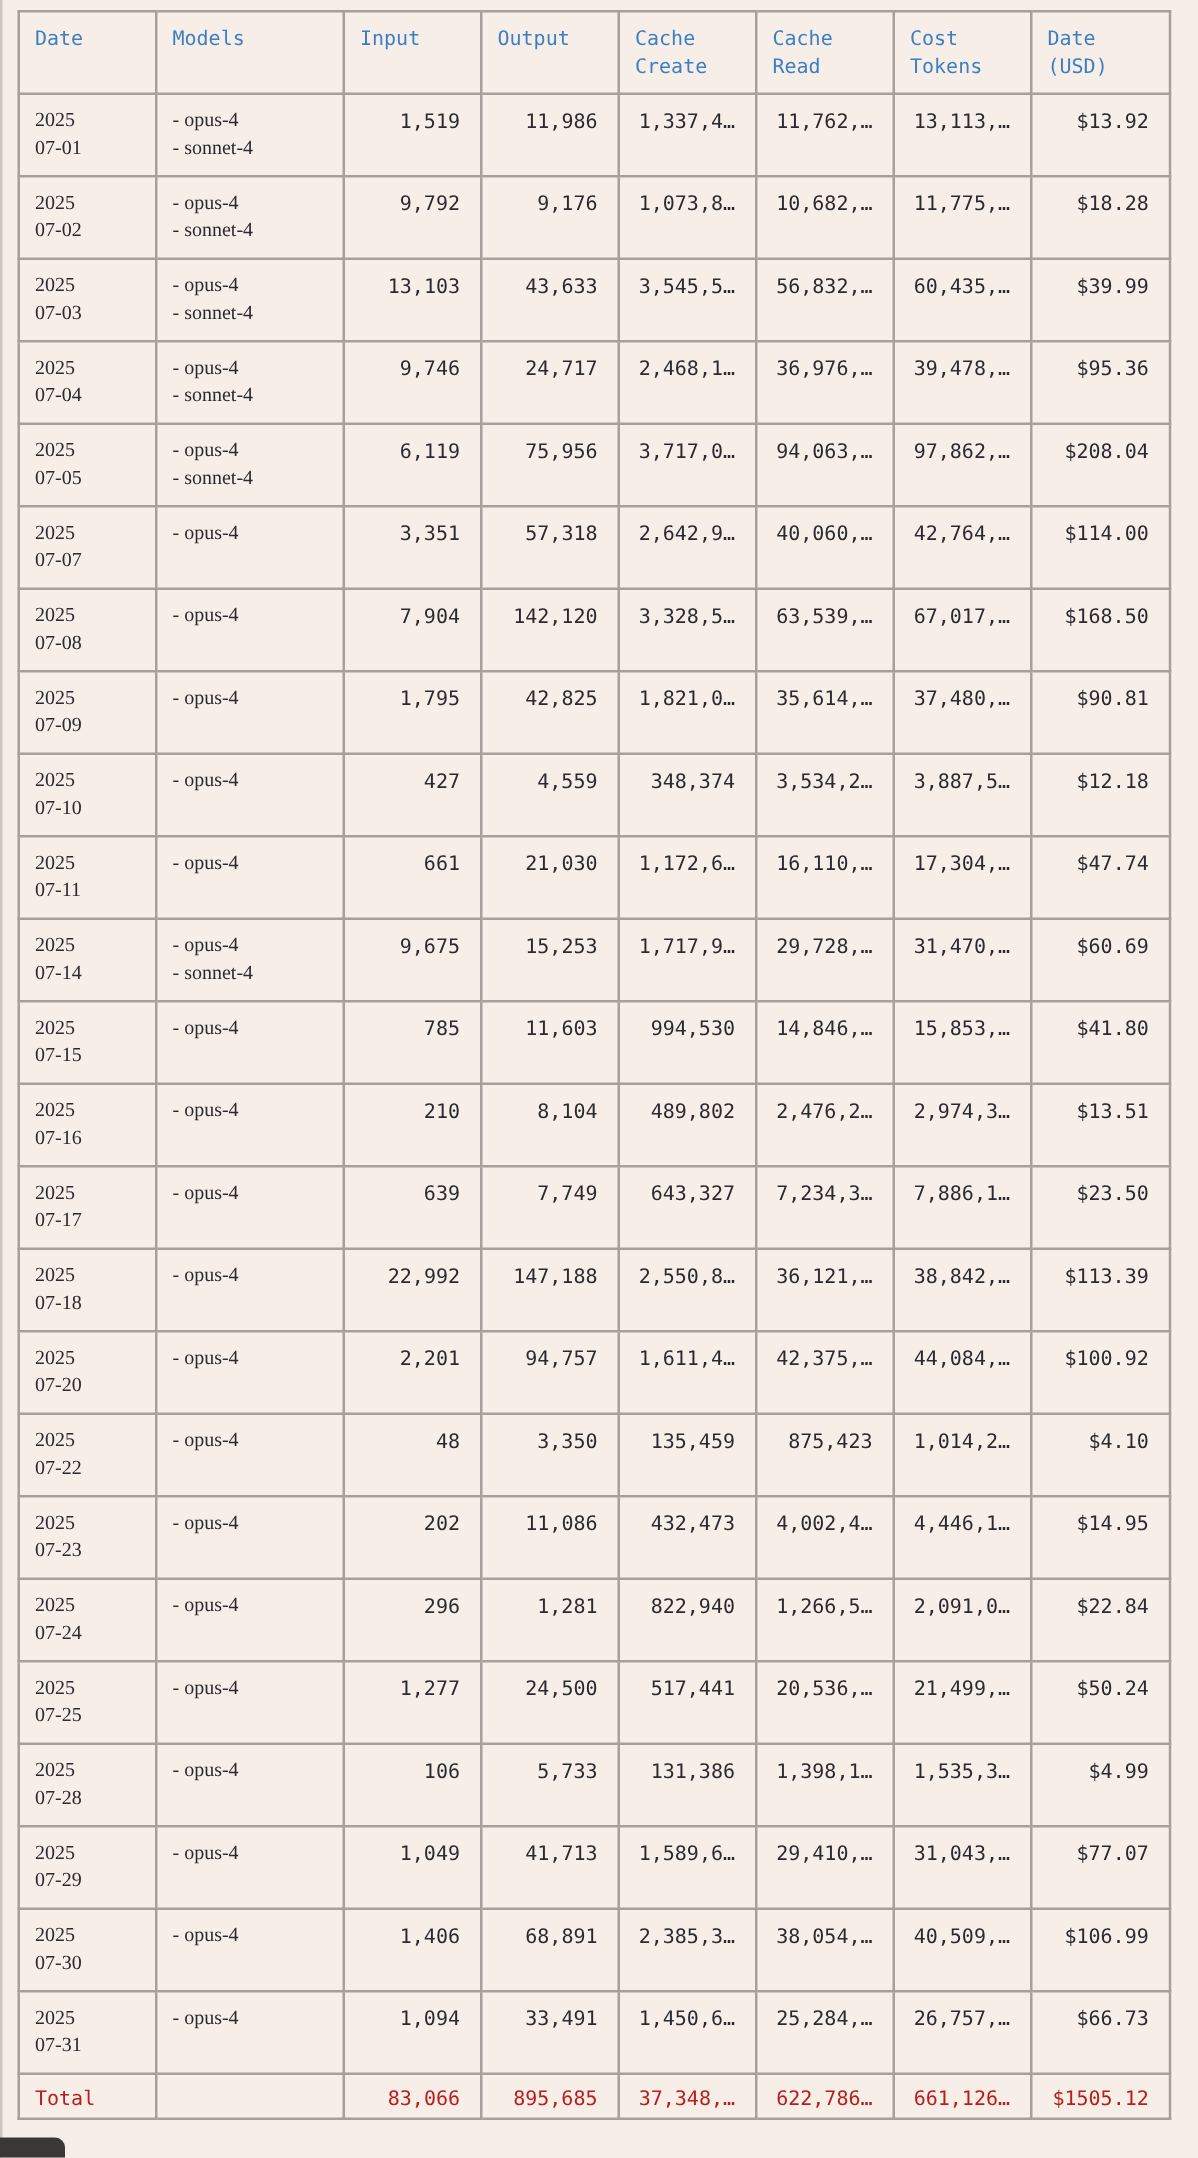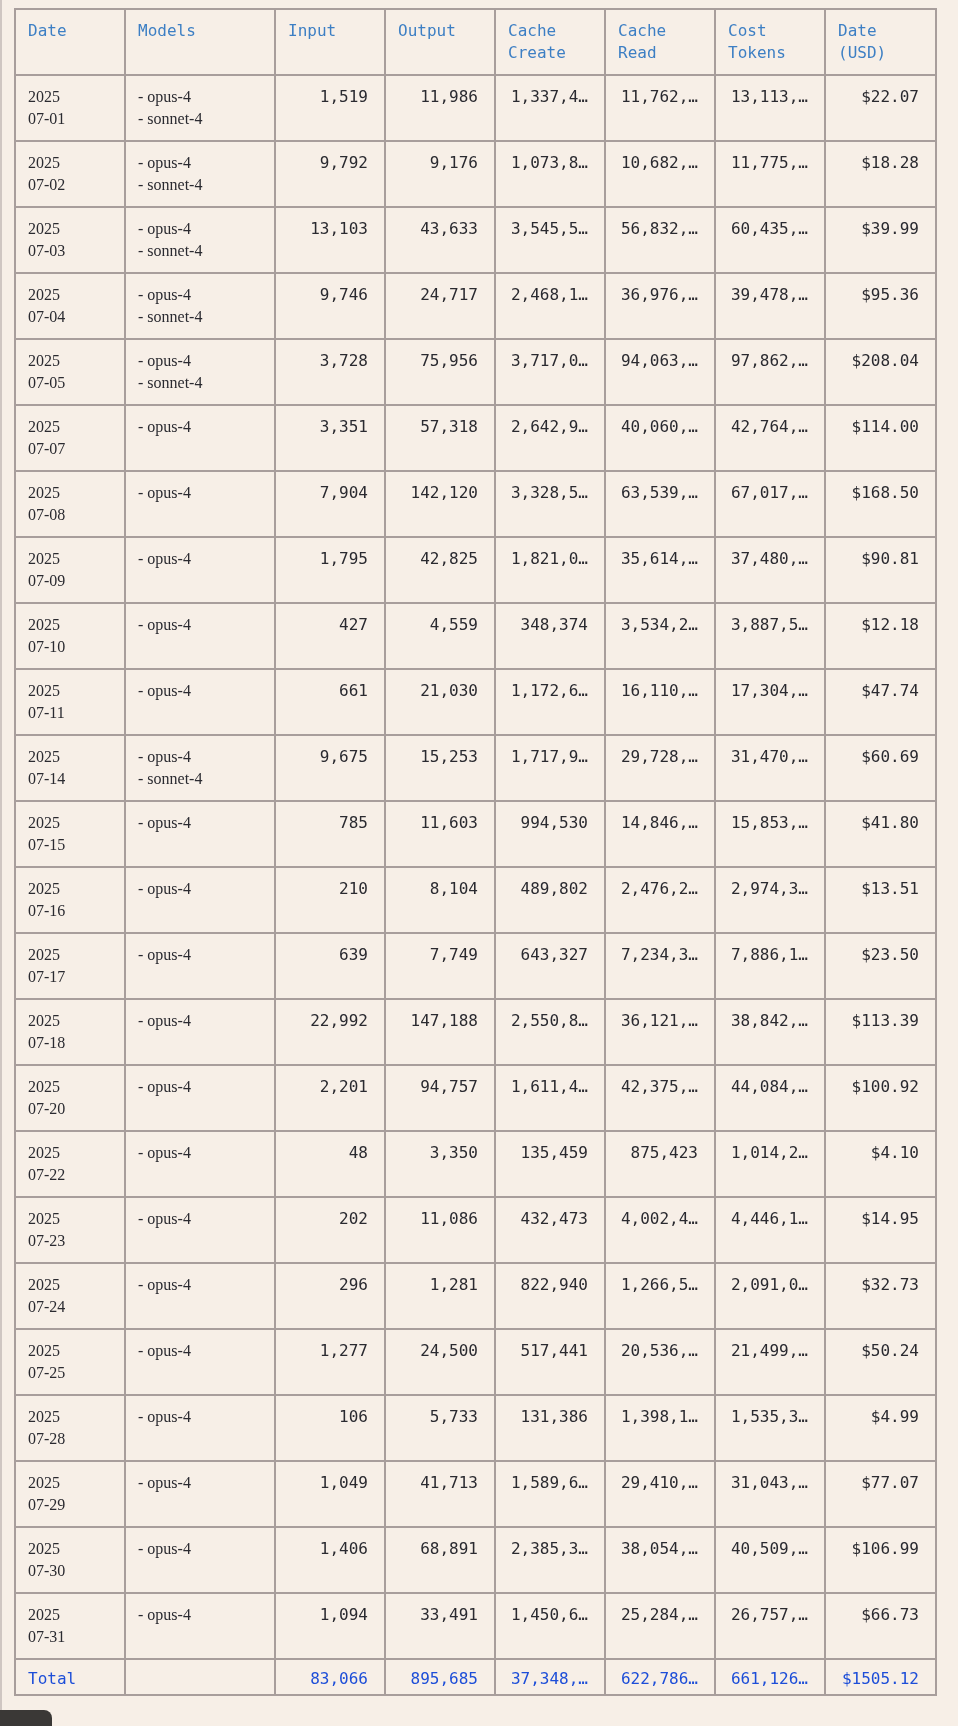--- a/index.html
+++ b/index.html
@@ -36,21 +36,21 @@
       white-space: nowrap;
       overflow: hidden;
       text-overflow: ellipsis;
       font-weight: normal;
     }
     th { height: 54px; color: #3d7fc4; text-align: left; }
     th.num { text-align: left; white-space: normal; }
     td { height: 54px; }
     td.num { text-align: right; }
     td.multi { white-space: pre-line; font-family: Liberation Serif, serif; }
-    tr.total td { height: 26px; color: #1d4ed8; padding-top: 8px; }
+    tr.total td { height: 26px; color: #b91c1c; padding-top: 8px; }
     .scroll-thumb {
       position: absolute; left: 0; top: 1710px;
       width: 52px; height: 20px;
       background: #3a3836; border-radius: 0 8px 0 0;
     }
   </style>
 </head>
 <body>
 
 <div class="left-edge"></div>
@@ -83,21 +83,21 @@
         <tr>
           <td class="multi">2025
 07-01</td>
           <td class="multi">- opus-4
 - sonnet-4</td>
           <td class="num">1,519</td>
           <td class="num">11,986</td>
           <td class="num">1,337,4…</td>
           <td class="num">11,762,…</td>
           <td class="num">13,113,…</td>
-          <td class="num">$22.07</td>
+          <td class="num">$13.92</td>
         </tr>
         <tr>
           <td class="multi">2025
 07-02</td>
           <td class="multi">- opus-4
 - sonnet-4</td>
           <td class="num">9,792</td>
           <td class="num">9,176</td>
           <td class="num">1,073,8…</td>
           <td class="num">10,682,…</td>
@@ -126,21 +126,21 @@
           <td class="num">2,468,1…</td>
           <td class="num">36,976,…</td>
           <td class="num">39,478,…</td>
           <td class="num">$95.36</td>
         </tr>
         <tr>
           <td class="multi">2025
 07-05</td>
           <td class="multi">- opus-4
 - sonnet-4</td>
-          <td class="num">3,728</td>
+          <td class="num">6,119</td>
           <td class="num">75,956</td>
           <td class="num">3,717,0…</td>
           <td class="num">94,063,…</td>
           <td class="num">97,862,…</td>
           <td class="num">$208.04</td>
         </tr>
         <tr>
           <td class="multi">2025
 07-07</td>
           <td class="multi">- opus-4</td>
@@ -286,21 +286,21 @@
         </tr>
         <tr>
           <td class="multi">2025
 07-24</td>
           <td class="multi">- opus-4</td>
           <td class="num">296</td>
           <td class="num">1,281</td>
           <td class="num">822,940</td>
           <td class="num">1,266,5…</td>
           <td class="num">2,091,0…</td>
-          <td class="num">$32.73</td>
+          <td class="num">$22.84</td>
         </tr>
         <tr>
           <td class="multi">2025
 07-25</td>
           <td class="multi">- opus-4</td>
           <td class="num">1,277</td>
           <td class="num">24,500</td>
           <td class="num">517,441</td>
           <td class="num">20,536,…</td>
           <td class="num">21,499,…</td>

